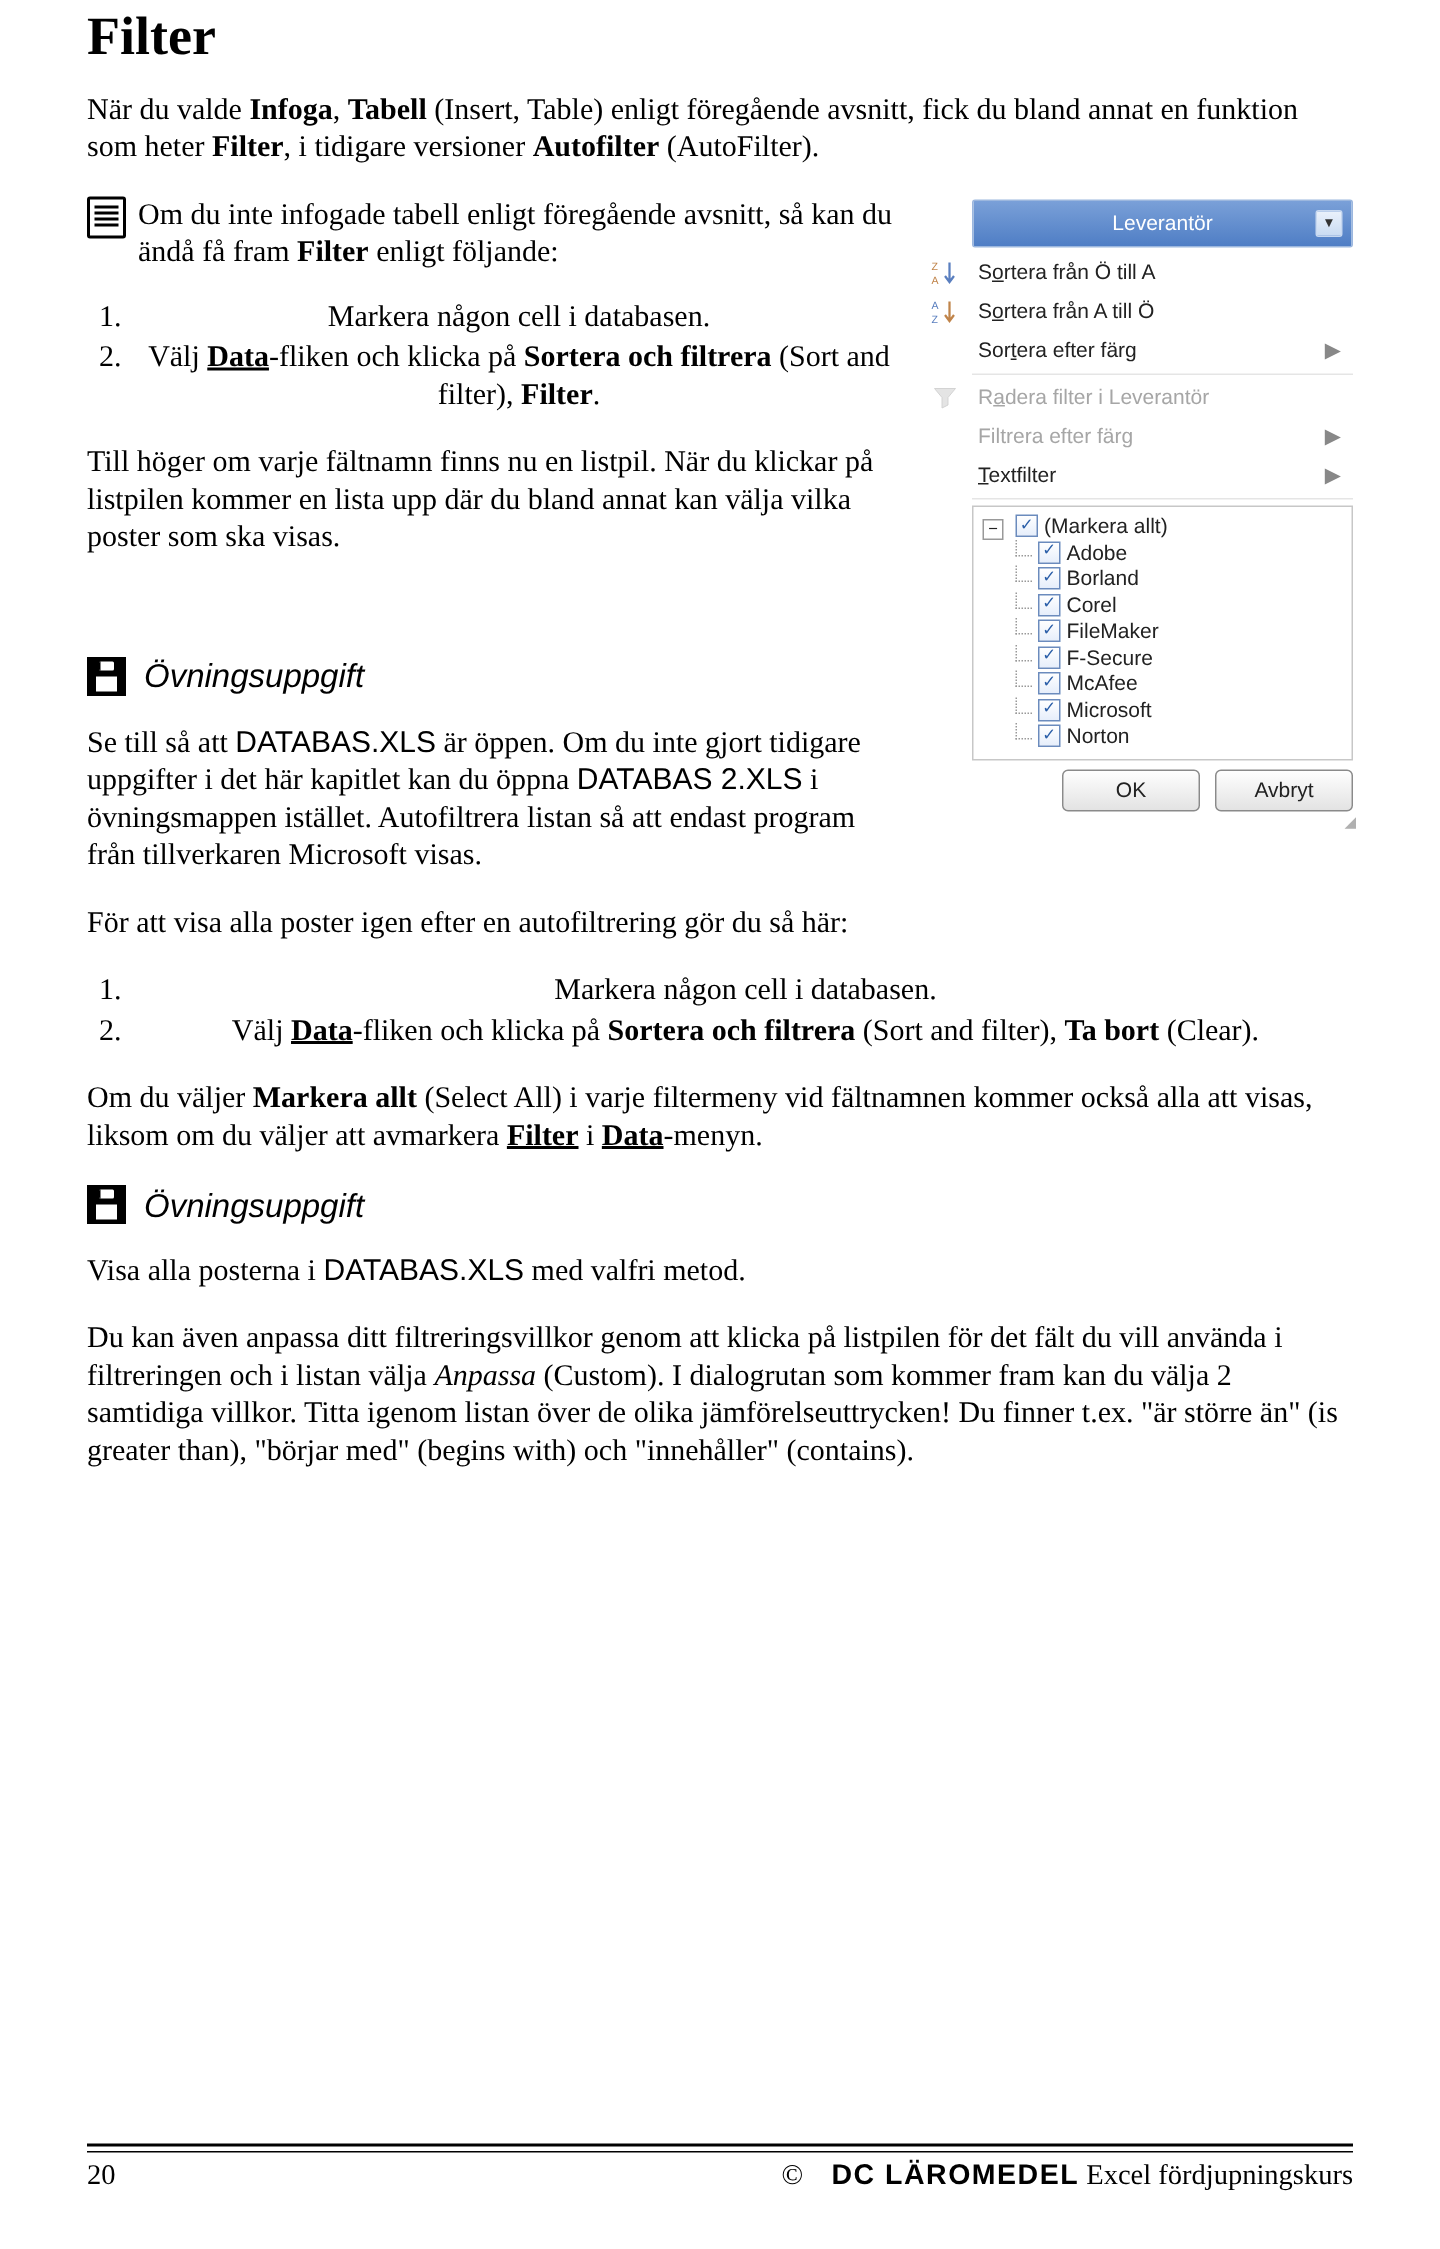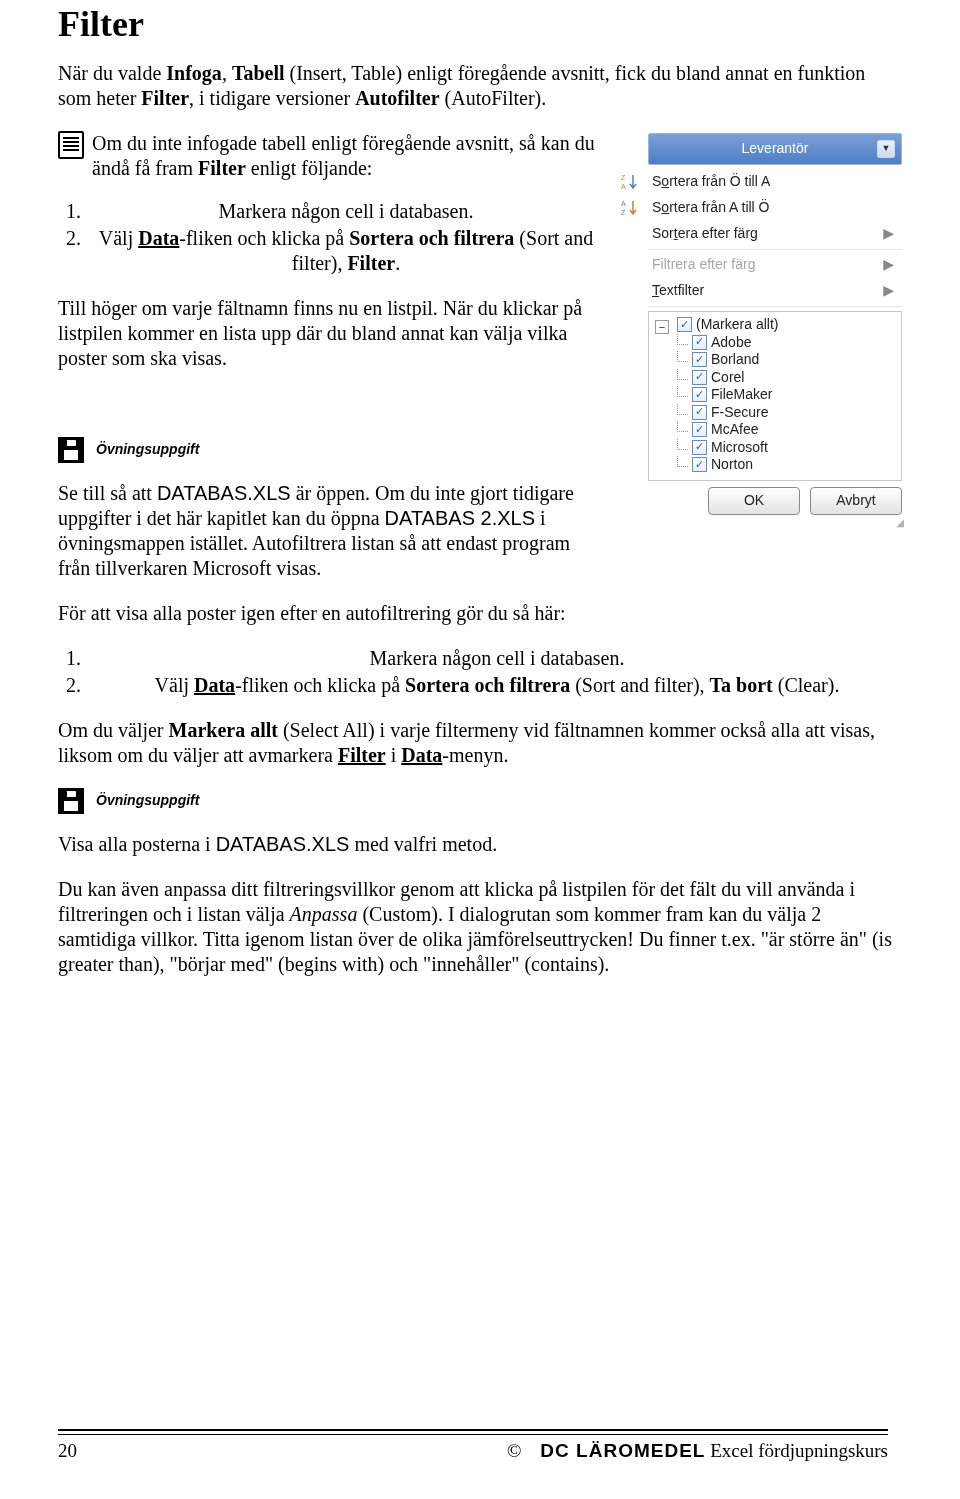--- a/index.html
+++ b/index.html
@@ -46,23 +46,23 @@
     text-align: center;
   }
   .exercise-head {
     display: flex;
     align-items: center;
     gap: 12px;
     margin: 20px 0 18px 0;
   }
   .exercise-head .label {
     font-family: Arial, Helvetica, sans-serif;
-    font-weight: bold;
+    font-weight: normal;
     font-style: italic;
-    font-size: 14px;
+    font-size: 22px;
   }
   .disk-icon {
     width: 26px;
     height: 26px;
     background: #000;
     display: inline-block;
     position: relative;
   }
   .disk-icon::before {
     content: "";
@@ -107,21 +107,21 @@
     align-items: flex-start;
     margin-bottom: 18px;
   }
   .note-line .note-text { flex: 1; }
   .bold { font-weight: bold; }
   .ul { text-decoration: underline; }
   .mono { font-family: Arial, Helvetica, sans-serif; }
   .footer {
     position: absolute;
     left: 58px;
-    right: 72px;
+    right: 58px;
     bottom: 36px;
   }
   .footer-rule {
     border-top: 2px solid #000;
     border-bottom: 1px solid #000;
     height: 3px;
     margin-bottom: 4px;
   }
   .footer-row {
     display: flex;
@@ -346,20 +346,28 @@
           </span>
           <span class="mi-label"><span>S</span><span style="text-decoration:underline">o</span><span>rtera från A till Ö</span></span>
         </div>
         <div class="menu-row">
           <span class="mi-icon"></span>
           <span class="mi-label"><span>Sor</span><span style="text-decoration:underline">t</span><span>era efter färg</span></span>
           <span class="arrow">▶</span>
         </div>
         <div class="sep"></div>
         <div class="menu-row disabled">
+          <span class="mi-icon">
+            <svg class="svg-funnel" viewBox="0 0 16 16">
+                  <path d="M1 2 h14 l-5 6 v5 l-4 2 v-7 z" fill="#c8c8c8" stroke="#a0a0a0" stroke-width="0.6"></path>
+                </svg>
+          </span>
+          <span class="mi-label"><span>R</span><span style="text-decoration:underline">a</span><span>dera filter i Leverantör</span></span>
+        </div>
+        <div class="menu-row disabled">
           <span class="mi-icon"></span>
           <span class="mi-label">Filtrera efter färg</span>
           <span class="arrow">▶</span>
         </div>
         <div class="menu-row">
           <span class="mi-icon"></span>
           <span class="mi-label"><span style="text-decoration:underline">T</span>extfilter</span>
           <span class="arrow">▶</span>
         </div>
         <div class="sep"></div>

